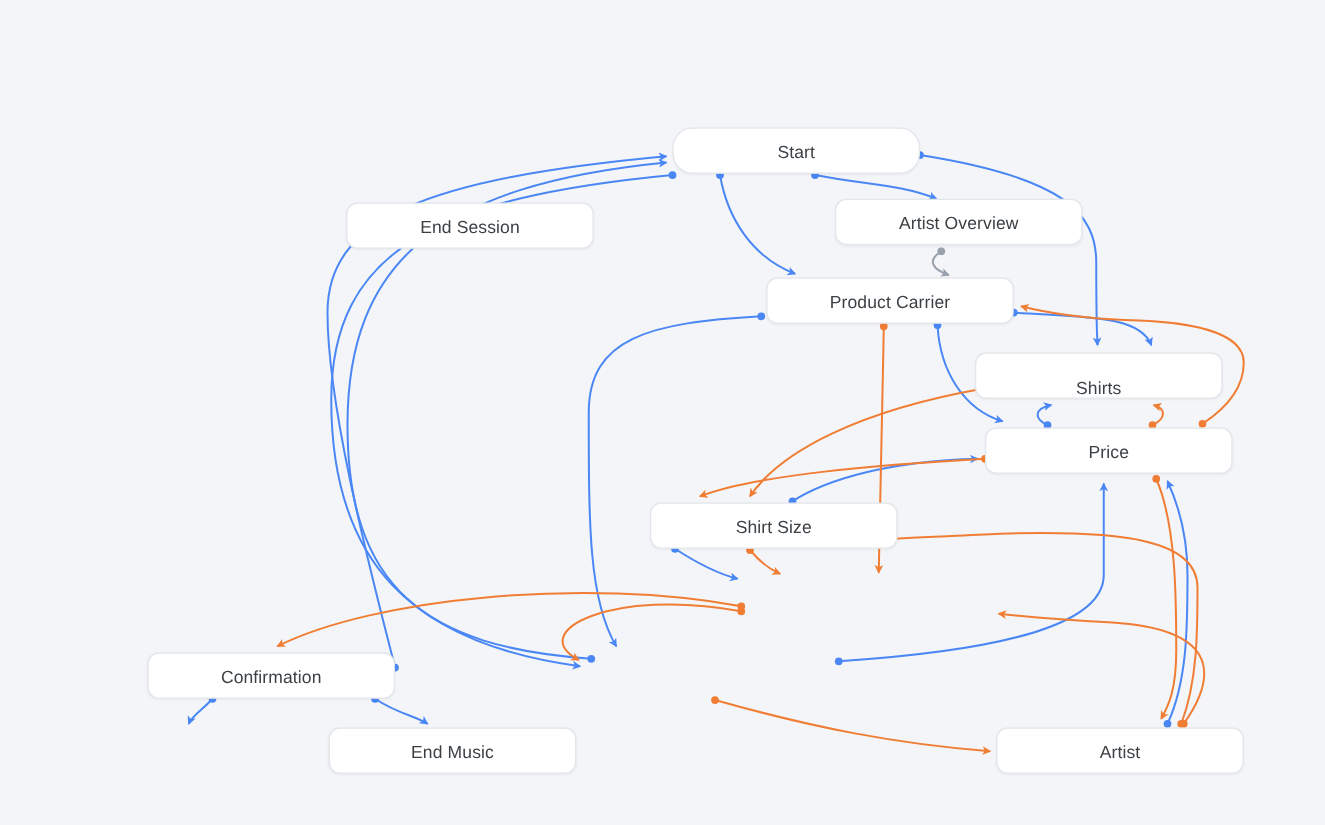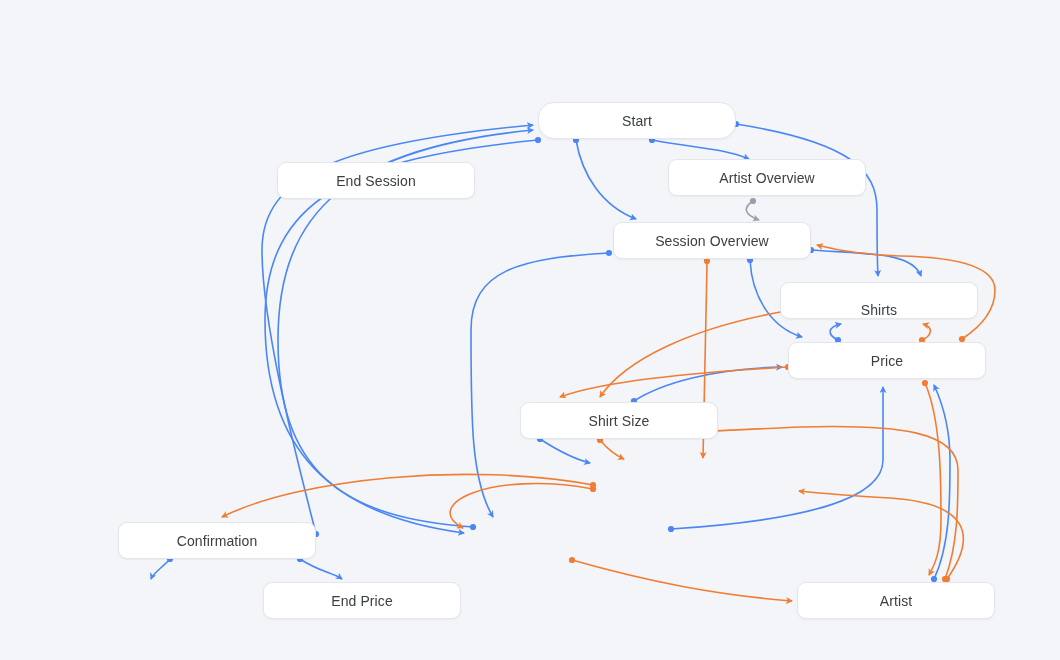--- a/index.html
+++ b/index.html
@@ -105,21 +105,21 @@
 
   <div class="node" style="left:277px;top:162px;">
     <span class="node-label">End Session</span>
   </div>
 
   <div class="node" style="left:668px;top:159px;">
     <span class="node-label">Artist Overview</span>
   </div>
 
   <div class="node" style="left:613px;top:222px;">
-    <span class="node-label">Session Overview</span>
+    <span class="node-label">Product Carrier</span>
   </div>
 
   <div class="node" style="left:780px;top:282px;align-items:flex-end;">
     <span class="node-label">Shirts</span>
   </div>
 
   <div class="node" style="left:788px;top:342px;">
     <span class="node-label">Price</span>
   </div>
 
@@ -128,20 +128,20 @@
   </div>
 
 
   <div class="node" style="left:118px;top:522px;">
     <span class="node-label">Confirmation</span>
   </div>
 
 
 
   <div class="node" style="left:263px;top:582px;">
-    <span class="node-label">End Price</span>
+    <span class="node-label">End Music</span>
   </div>
 
   <div class="node" style="left:797px;top:582px;">
     <span class="node-label">Artist</span>
   </div>
 
 </div>
 
 </body></html>

